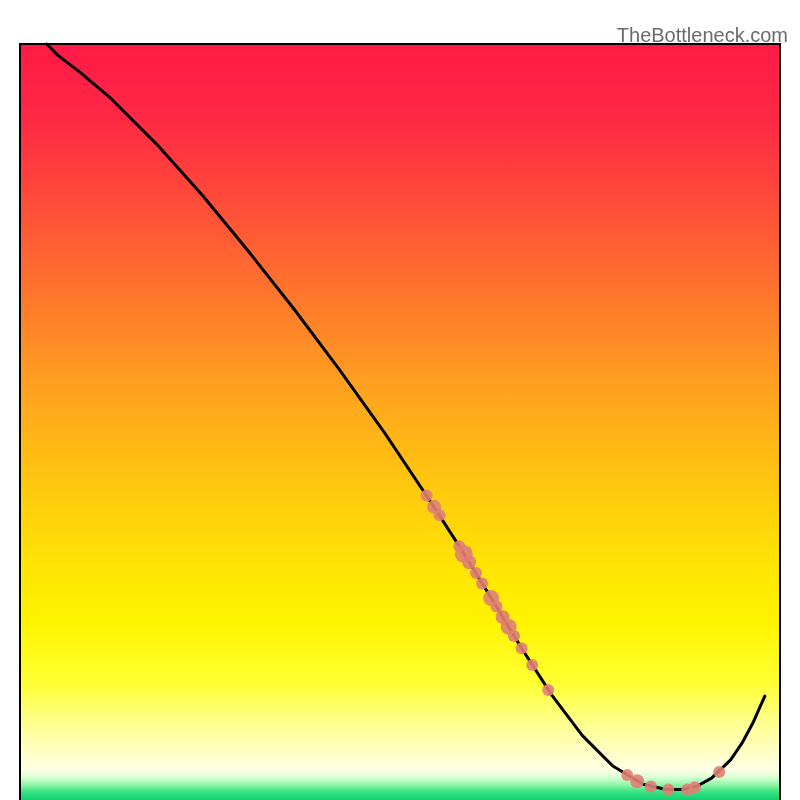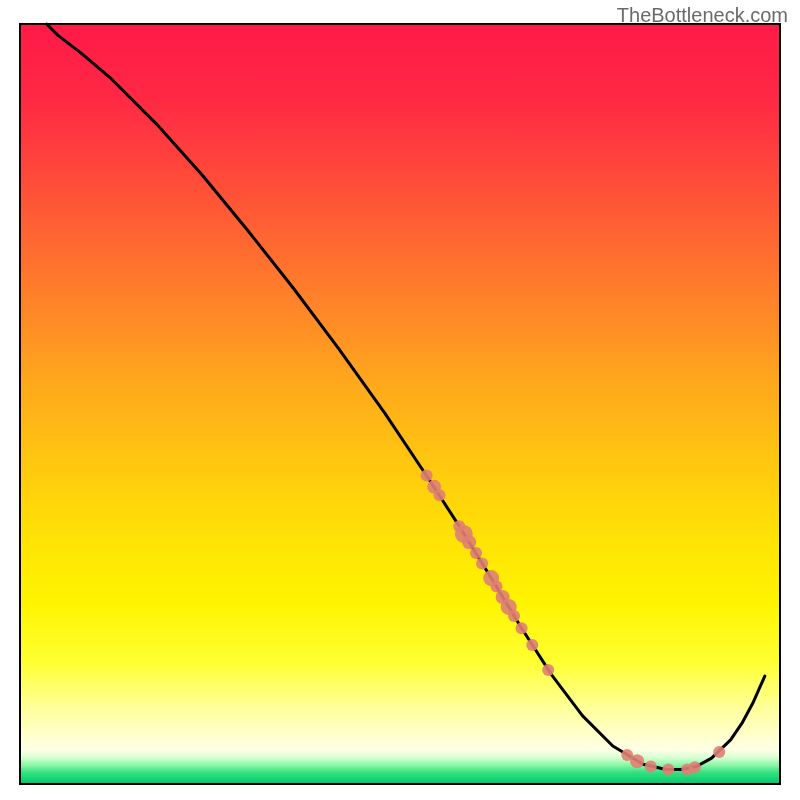--- a/index.html
+++ b/index.html
@@ -7,20 +7,21 @@
     padding: 0;
     width: 800px;
     height: 800px;
     background: #ffffff;
     font-family: Arial, Helvetica, sans-serif;
   }
   .chart-container {
     position: relative;
     width: 800px;
     height: 572px;
+    margin-top: 20px;
   }
   svg {
     display: block;
   }
   .watermark {
     position: absolute;
     top: 4px;
     right: 12px;
     color: #6a6a6a;
     font-size: 20px;

